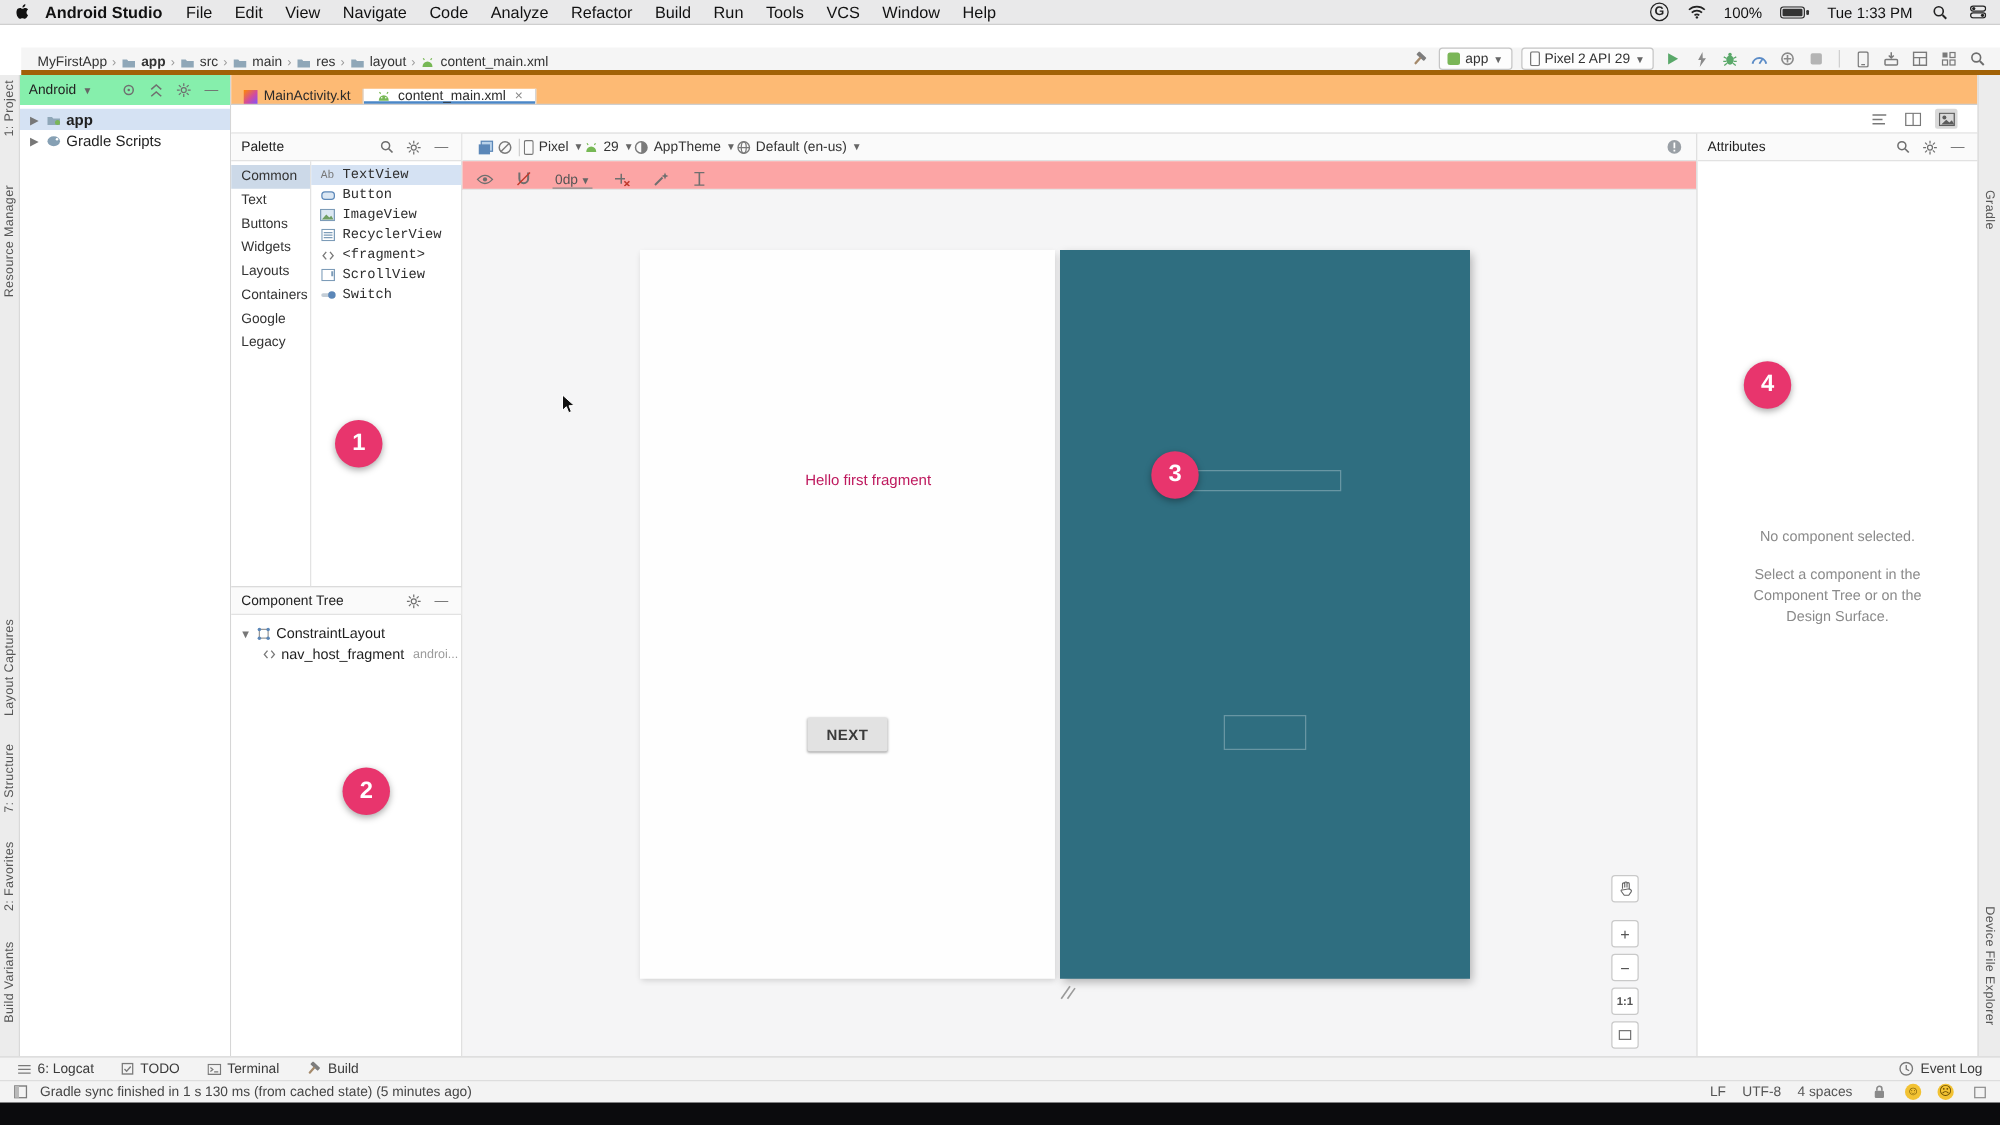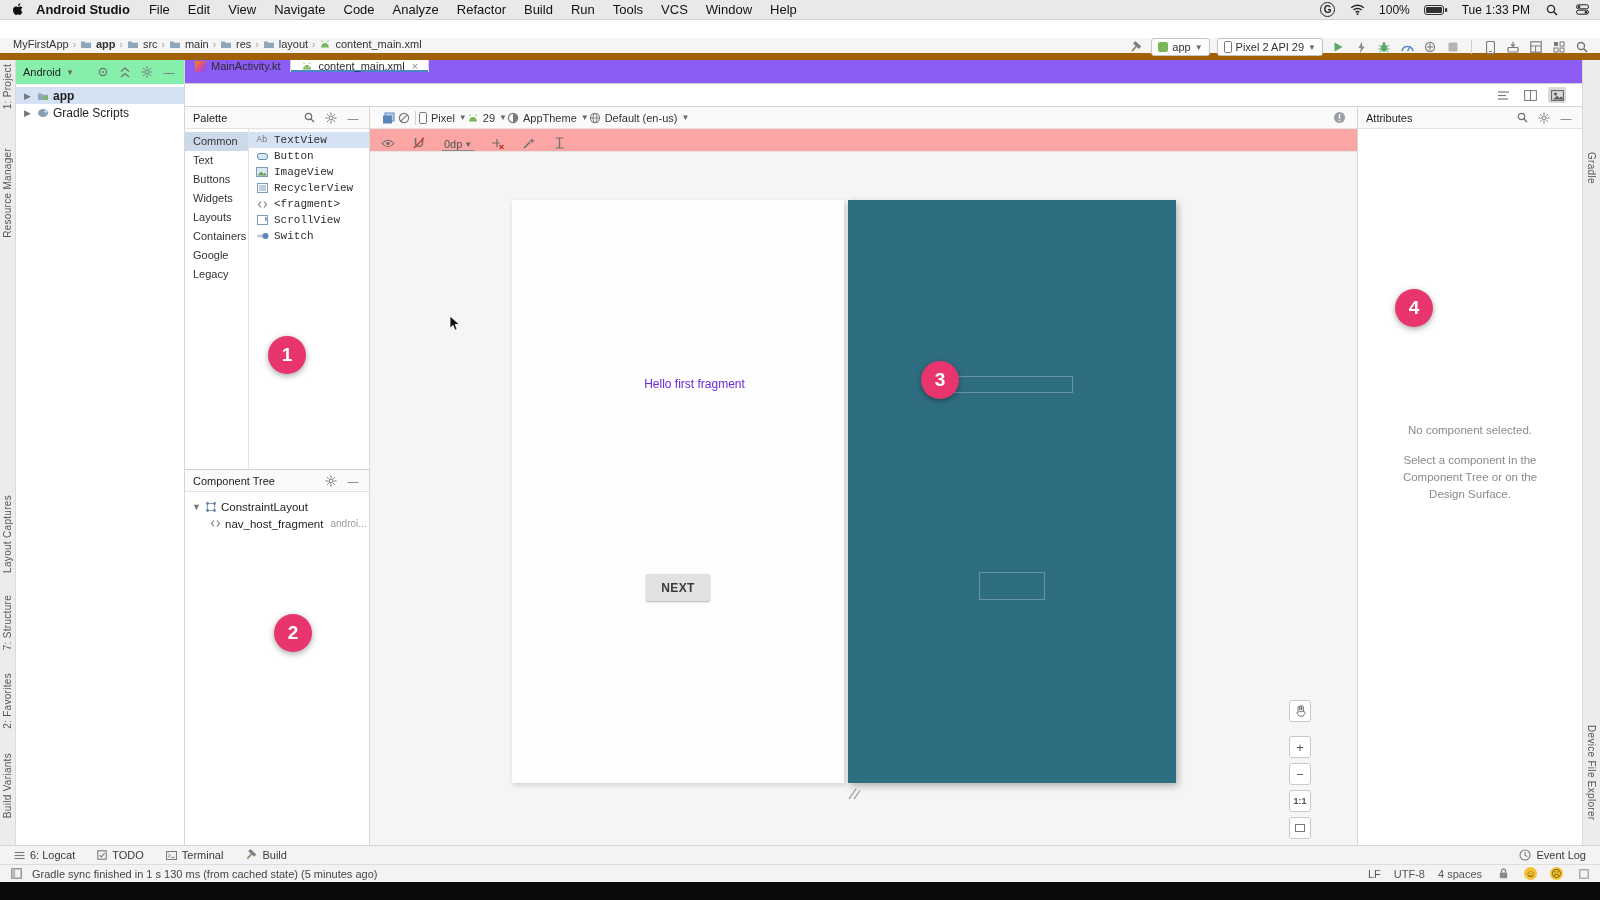--- a/index.html
+++ b/index.html
@@ -22,22 +22,22 @@
   
   .titlebar { position:absolute; top:20px; left:0; right:0; height:18px; background:#ececec; border-bottom:1px solid #d2d2d2;
     display:flex; align-items:center; justify-content:center; font-size:11px; color:#4a4a4a; z-index:39; }
   .lights { position:absolute; left:9px; top:3px; display:flex; gap:8px; }
   .light { width:12px; height:12px; border-radius:50%; }
   .l-close { background:#ff5f57; border:1px solid #e0443e; }
   .l-min   { background:#febc2e; border:1px solid #dea123; }
   .l-zoom  { background:#28c840; border:1px solid #1dad2b; }
 
   
-  .navbar { position:absolute; top:38px; left:0; right:0; height:22px; background:#f5f5f5; border-bottom:7px solid #a16207;
-    display:flex; align-items:flex-start; padding:0 10px; font-size:11px; color:#333; z-index:38; }
+  .navbar { position:absolute; top:38px; left:17px; right:0; height:22px; background:#f5f5f5; border-bottom:4px solid #a16207;
+    display:flex; align-items:flex-end; padding:0 10px; font-size:11px; color:#333; z-index:38; }
   .crumbs { display:flex; align-items:center; }
   .crumb { display:flex; align-items:center; gap:4px; padding:0 3px; }
   .crumb-sep { color:#9a9a9a; font-size:10px; padding:0 1px; }
   .nav-right { margin-left:auto; display:flex; align-items:center; gap:7px; }
   .combo { height:18px; border:1px solid #c5c5c5; border-radius:3px; background:#fdfdfd; display:flex; align-items:center; gap:4px; padding:0 6px; }
   .caret { font-size:8px; color:#666; }
   .vsep { width:1px; height:14px; background:#d0d0d0; margin:0 3px; }
 
   
   .main { position:absolute; top:60px; left:0; right:0; height:785px; display:flex; background:#fff; }
@@ -54,21 +54,21 @@
   .panel-head { height:24px; flex:none; display:flex; align-items:center; gap:5px; padding:0 7px; font-size:11px; color:#222; background:#86efac; }
   .ph-icons { margin-left:auto; display:flex; align-items:center; gap:6px; }
   .tree { padding-top:3px; font-size:12px; }
   .tree-row { height:17px; display:flex; align-items:center; gap:4px; padding-left:8px; }
   .tree-row.sel { background:var(--selection-blue,#d5e2f3); }
   .tw-arrow { font-size:9px; color:#777; width:9px; }
   .bold { font-weight:700; }
 
   
   .editor { flex:1; min-width:0; display:flex; flex-direction:column; }
-  .tabrow { height:24px; flex:none; background:#8b5cf6; border-bottom:1px solid #cfcfcf; display:flex; align-items:flex-start; }
+  .tabrow { height:24px; flex:none; background:#fdba74; border-bottom:1px solid #cfcfcf; display:flex; align-items:flex-end; }
   .tab { display:flex; align-items:center; gap:5px; padding:0 10px; font-size:11px; color:#2b2b2b; border-right:1px solid #d6d6d6; }
   .tab.active { background:#fff; box-shadow:inset 0 -2px 0 #4a87c7; }
   .tab .x { color:#888; font-size:11px; margin-left:2px; }
 
   .editor-top { height:23px; flex:none; background:#fff; border-bottom:1px solid #d7d7d7; display:flex; align-items:center; justify-content:flex-end; gap:9px; padding-right:16px; }
   .viewbtn { width:18px; height:16px; display:flex; align-items:center; justify-content:center; border-radius:2px; }
   .viewbtn.sel { background:#d9d9d9; }
 
   .editor-body { flex:1; min-height:0; display:flex; }
 
@@ -96,21 +96,21 @@
   
   .canvascol { flex:1; min-width:0; display:flex; flex-direction:column; }
   .dtr1 { height:22px; flex:none; background:#fafafa; border-bottom:1px solid #e1e1e1; display:flex; align-items:center; padding:0 10px; font-size:11px; color:#333; }
   .dd { display:flex; align-items:center; gap:4px; }
   .dtr2 { height:23px; flex:none; background:#fca5a5; border-bottom:1px solid #e5e5e5; display:flex; align-items:flex-end; gap:15px; padding:0 10px; font-size:11px; color:#555; }
   .mrg { display:flex; align-items:center; gap:2px; border-bottom:1px solid #8a8a8a; padding:0 2px; }
 
   .canvas { flex:1; position:relative; background:#f5f5f6; overflow:hidden; }
   .design-phone { position:absolute; left:142px; top:48px; width:332px; height:583px; background:#fefefe;
     box-shadow:1px 2px 5px rgba(0,0,0,.16); }
-  .hello { position:absolute; top:177px; left:0; right:0; text-align:center; font-size:12px; color:#6d28d9;padding-left:33px; }
+  .hello { position:absolute; top:177px; left:0; right:0; text-align:center; font-size:12px; color:#be185d;padding-left:33px; }
   .next-btn { position:absolute; top:374px; left:50%; transform:translateX(-50%); width:64px; height:27px;
     background:#e2e2e2; border-radius:2px; box-shadow:0 1px 2px rgba(0,0,0,.3);
     display:flex; align-items:center; justify-content:center; font-size:12px; font-weight:700; color:#3b3b3b; letter-spacing:.4px; }
   .blueprint { position:absolute; left:478px; top:48px; width:328px; height:583px; background:var(--blueprint-teal,#2f6e80);
     box-shadow:2px 3px 7px rgba(0,0,0,.28); }
   .bp-box { position:absolute; left:50%; transform:translateX(-50%); border:1px solid rgba(255,255,255,.28); }
   .bp-text { top:176px; width:122px; height:17px; }
   .bp-btn { top:372px; width:66px; height:28px; }
   .resize-handle { position:absolute; left:477px; top:636px; }
   .zoomstack { position:absolute; right:46px; top:548px; display:flex; flex-direction:column; gap:5px; align-items:center; }

